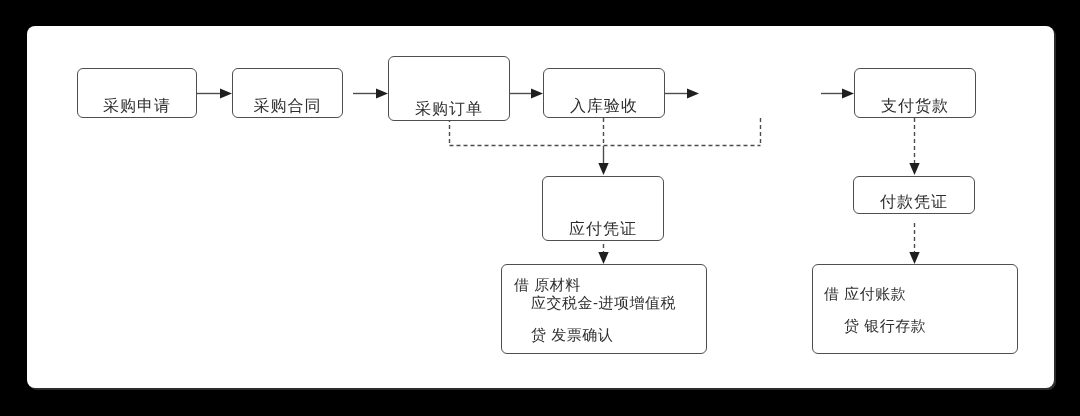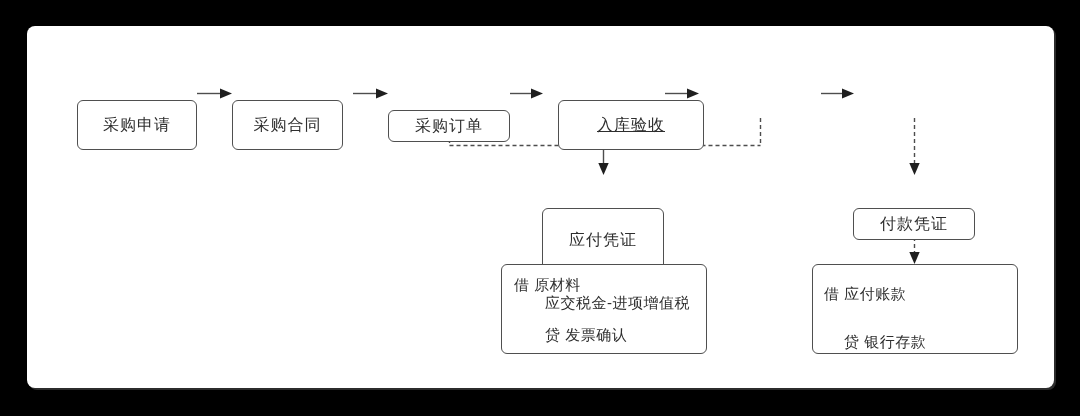--- a/index.html
+++ b/index.html
@@ -36,37 +36,36 @@
   .box {
     position: absolute;
     box-sizing: border-box;
     background: #ffffff;
     border: 1.5px solid #4f4f4f;
     border-radius: 6px;
     color: #2e2e2e;
   }
   .node {
     display: flex;
-    align-items: center;
+    align-items: flex-end;
     justify-content: center;
     font-size: 16px;
     letter-spacing: 1px;
-    margin-top: 32px;
   }
   .entry {
     font-size: 15px;
     line-height: 18px;
     letter-spacing: 0.5px;
   }
   .entry-a { padding: 11px 12px 0 12px; }
   .entry-b { padding: 20px 0 1px 11px; }
-  .entry-a .indent { margin-left: 31px; }
+  .entry-a .indent { margin-left: 17px; }
   .entry-a .gap    { margin-top: 14px; }
   .entry-b .indent { margin-left: 20px; }
-  .entry-b .gap    { margin-top: 30px; }
+  .entry-b .gap    { margin-top: 14px; }
 </style>
 </head>
 <body>
 
 <div class="canvas">
   <div class="panel"></div>
 
   <svg class="connectors" viewBox="0 0 1080 416" xmlns="http://www.w3.org/2000/svg">
     <g stroke="#4d4d4d" stroke-width="1.4" fill="none">
 
@@ -99,31 +98,34 @@
       <polygon points="914.5,264 909.3,252 919.7,252"></polygon>
     </g>
   </svg>
 
   <div class="box node" style="left:77px;  top:68px; width:120px; height:50px;">
     <span>采购申请</span>
   </div>
   <div class="box node" style="left:232px; top:68px; width:111px; height:50px;">
     <span>采购合同</span>
   </div>
-  <div class="box node" style="left:388px; top:78px; width:122px; height:32px;">
+  <div class="box node" style="left:388px; top:56px; width:122px; height:65px;">
     <span>采购订单</span>
   </div>
-  <div class="box node" style="left:558px; top:68px; width:146px; height:50px;text-decoration:underline;">
+  <div class="box node" style="left:543px; top:68px; width:122px; height:50px;">
     <span>入库验收</span>
+  </div>
+  <div class="box node" style="left:854px; top:68px; width:122px; height:50px;">
+    <span>支付货款</span>
   </div>
 
   <div class="box node" style="left:542px; top:176px; width:122px; height:65px;">
     <span>应付凭证</span>
   </div>
-  <div class="box node" style="left:853px; top:176px; width:122px; height:32px;">
+  <div class="box node" style="left:853px; top:176px; width:122px; height:38px;">
     <span>付款凭证</span>
   </div>
 
   <div class="box entry entry-a" style="left:501px; top:264px; width:206px; height:90px;">
     <div>借 原材料</div>
     <div class="indent">应交税金-进项增值税</div>
     <div class="indent gap">贷 发票确认</div>
   </div>
   <div class="box entry entry-b" style="left:812px; top:264px; width:206px; height:90px;">
     <div>借 应付账款</div>

